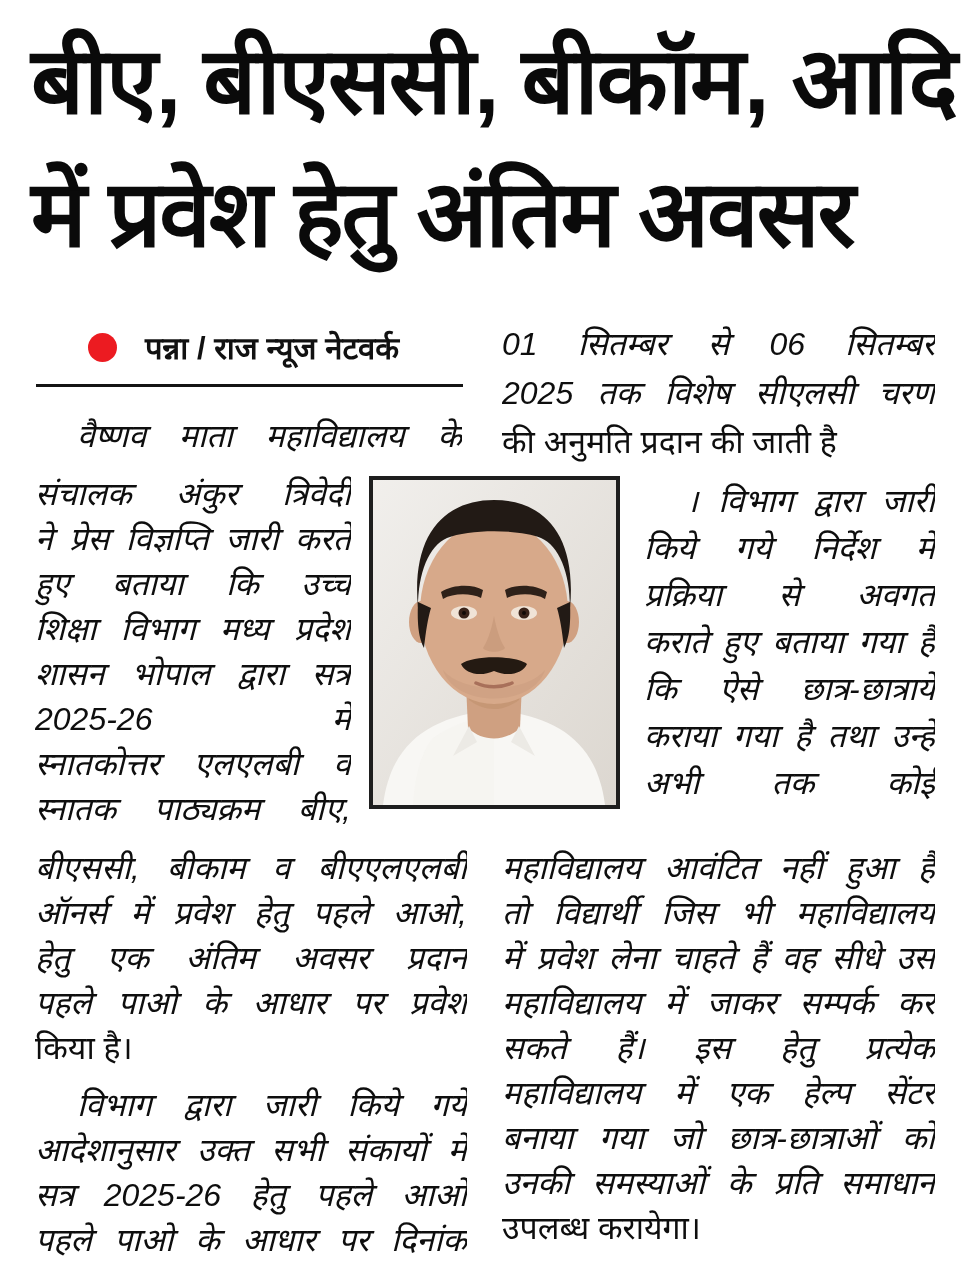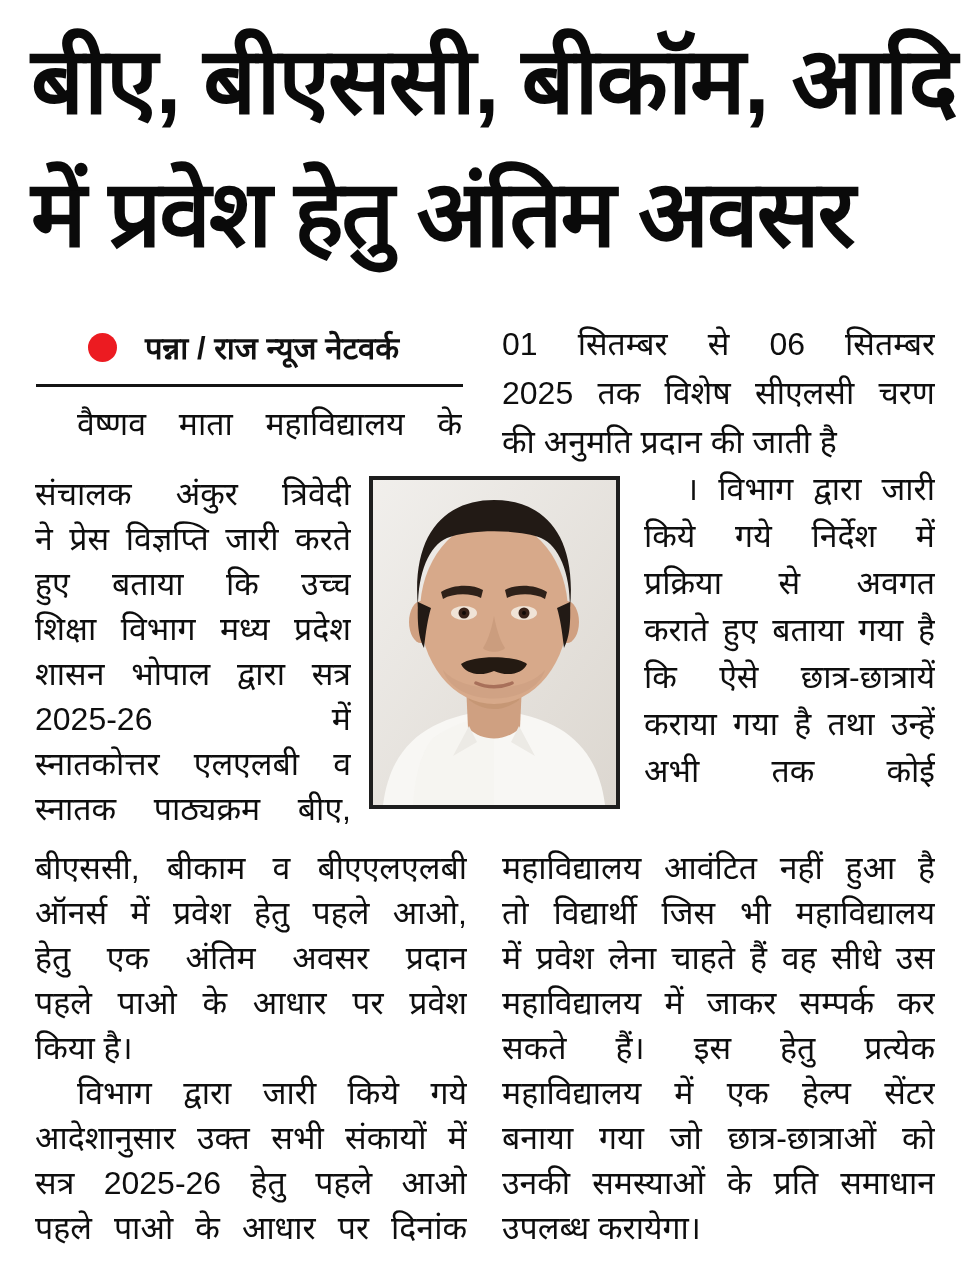--- a/index.html
+++ b/index.html
@@ -35,23 +35,23 @@
   
   .photo{
     position:absolute;left:369px;top:476px;width:251px;height:333px;
     margin:0;border:4px solid #1e1e1e;box-sizing:border-box;
     background:#e9e6e1;overflow:hidden;
   }
   .photo svg{display:block;width:100%;height:100%;}
   
   .tb{position:absolute;font-size:32px;color:#0e0e0e;}
   .tb .line{height:45px;line-height:45px;overflow:hidden;}
-  .tb .line.j{text-align:justify;text-align-last:justify;}
+  .tb .line.j{text-align:justify;text-align-last:justify;font-style:italic;}
   .tb .line.l{text-align:right;text-align-last:left;}
-  .tb .line.i{text-indent:42px;}
+  .tb .line.i{text-indent:42px;margin-top:12px;}
   .b0{left:35px;top:402px;width:427px;}
   .b1{left:35px;top:472px;width:316px;}
   .b2{left:35px;top:846px;width:432px;}
   .b3{left:502px;top:320px;width:433px;}
   .b3 .line{height:49px;line-height:49px;}
   .b4{left:644px;top:466px;width:291px;}
   .b4 .line{height:47px;line-height:47px;}
   .b5{left:502px;top:846px;width:433px;}
 </style>
 </head>

